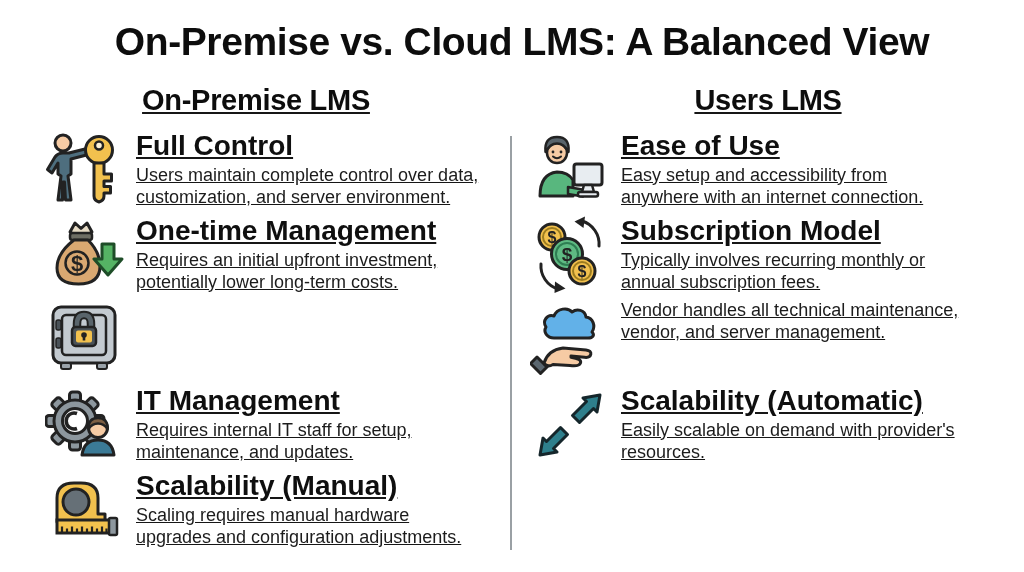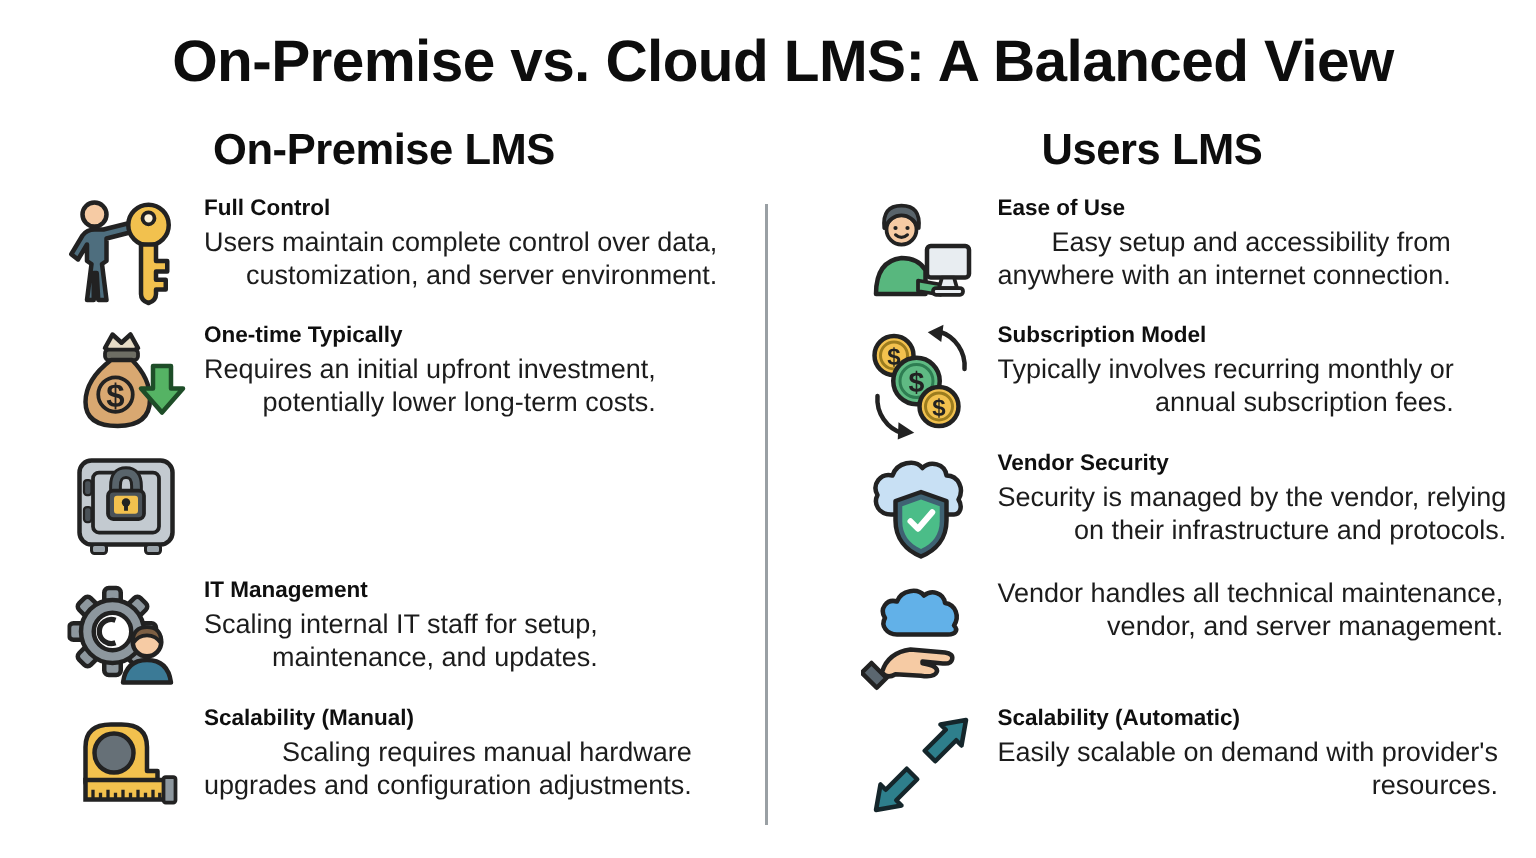--- a/index.html
+++ b/index.html
@@ -7,38 +7,38 @@
     width:1024px; height:572px; overflow:hidden;
     background:#ffffff; color:#161616;
     font-family:"Liberation Sans", sans-serif;
   }
   .title {
     margin:20px 0 14px; text-align:center;
     font-size:39px; font-weight:700; letter-spacing:-0.4px; line-height:1.12;
     color:#0d0d0d;
     padding-left:20px;
   }
-  .columns { position:relative; display:flex; }
+  .columns { position:relative; display:flex;text-decoration:underline; }
   .divider {
     position:absolute; left:510px; top:58px; width:2px; height:414px;
     background:#9aa0a4;
   }
   .col { width:512px; box-sizing:border-box; }
   .col-header {
     margin:6px 0 14px; text-align:center;
     font-size:29px; font-weight:700; letter-spacing:-0.3px; line-height:1.12;
     color:#0d0d0d;
   }
   .rows-left  { padding-left:45px; }
-  .rows-right { padding-left:46px;margin-left:16px; }
+  .rows-right { padding-left:18px; }
   .row { display:flex; align-items:flex-start; height:80px; margin-bottom:5px; }
   .icon { width:80px; height:80px; margin-right:11px; flex:none; }
   .icon svg { width:100%; height:100%; display:block; }
-  .item-title { font-size:15px; font-weight:700; line-height:1.1; margin:1px 0 3px; color:#0f0f0f; }
-  .item-desc  { font-size:18px; line-height:1.22; white-space:pre-line; color:#1c1c1c;text-align:right; }
+  .item-title { font-size:28px; font-weight:700; line-height:1.1; margin:1px 0 3px; color:#0f0f0f; }
+  .item-desc  { font-size:18px; line-height:1.22; white-space:pre-line; color:#1c1c1c; }
   text.dollar { font-family:"Liberation Sans", sans-serif; font-weight:700; }
 </style>
 </head>
 <body>
 
 <div class="page">
   <h1 class="title">On-Premise vs. Cloud LMS: A Balanced View</h1>
 
   <div class="columns">
     <div class="divider"></div>
@@ -69,21 +69,21 @@
             <svg viewBox="0 0 80 80">
               <path d="M25 17 L30 8 L36 13.5 L42 8 L47 17 Q41 21 36 21 Q31 21 25 17 Z" fill="#e7dcc6" stroke="#222" stroke-width="3" stroke-linejoin="round"></path>
               <rect x="25" y="18" width="22" height="7" rx="2.5" fill="#6e6e64" stroke="#222" stroke-width="2.5"></rect>
               <path d="M29 25 Q12 38 12 53 Q12 69 33.5 69 Q55 69 55 51 Q55 37 43 25 Z" fill="#d9a871" stroke="#222" stroke-width="3" stroke-linejoin="round"></path>
               <circle cx="32" cy="48" r="11.5" fill="none" stroke="#222" stroke-width="2.5"></circle>
               <text class="dollar" x="32" y="56" font-size="22" text-anchor="middle" fill="#222">$</text>
               <path d="M57 29 L69 29 L69 44 L77 44 L63 60 L49 44 L57 44 Z" fill="#55b364" stroke="#1e4d28" stroke-width="3" stroke-linejoin="round"></path>
             </svg>
           </span>
           <div class="text">
-            <div class="item-title">One-time Typically</div>
+            <div class="item-title">One-time Management</div>
             <div class="item-desc">Requires an initial upfront investment,
 potentially lower long-term costs.</div>
           </div>
         </div>
 
         <div class="row">
           <span class="icon">
             <svg viewBox="0 0 80 80">
               <rect x="8" y="7" width="62" height="56" rx="8" fill="#c3cad0" stroke="#222" stroke-width="3"></rect>
               <rect x="17" y="15" width="44" height="40" rx="4" fill="#c3cad0" stroke="#222" stroke-width="2.5"></rect>
@@ -119,21 +119,21 @@
                 <circle r="12.5" fill="#ffffff"></circle>
                 <path d="M2 -7.5 A8 8 0 1 0 2 7.5" fill="none" stroke-width="3.5"></path>
               </g>
               <path d="M37 70 Q39 55 53 55 Q67 55 69 70 Z" fill="#3b7a96" stroke="#222" stroke-width="3" stroke-linejoin="round"></path>
               <circle cx="53" cy="43" r="9.5" fill="#f6cba4" stroke="#222" stroke-width="3"></circle>
               <path d="M43.5 43 Q43.5 33 53 33 Q62.5 33 62.5 43 L62.5 44 Q59 38.5 53 38.5 Q47 38.5 43.5 44 Z" fill="#7d5f43" stroke="#222" stroke-width="2.5" stroke-linejoin="round"></path>
             </svg>
           </span>
           <div class="text">
             <div class="item-title">IT Management</div>
-            <div class="item-desc">Scaling internal IT staff for setup,
+            <div class="item-desc">Requires internal IT staff for setup,
 maintenance, and updates.</div>
           </div>
         </div>
 
         <div class="row">
           <span class="icon">
             <svg viewBox="0 0 80 80">
               <path d="M12 52 L12 28 Q12 13 29 13 L36 13 Q53 13 53 28 L53 44 L60 44 L60 52 Z" fill="#f2c14e" stroke="#222" stroke-width="3" stroke-linejoin="round"></path>
               <circle cx="31" cy="32" r="13" fill="#667077" stroke="#222" stroke-width="3"></circle>
               <rect x="12" y="50" width="54" height="13" fill="#f2c14e" stroke="#222" stroke-width="3"></rect>
@@ -195,35 +195,20 @@
               <text class="dollar" x="52" y="62" font-size="16" text-anchor="middle" fill="#222">$</text>
             </svg>
           </span>
           <div class="text">
             <div class="item-title">Subscription Model</div>
             <div class="item-desc">Typically involves recurring monthly or
 annual subscription fees.</div>
           </div>
         </div>
 
-        <div class="row">
-          <span class="icon">
-            <svg viewBox="0 0 80 80">
-              <path d="M62 43 H20 C12 43 8 36 11 30 C7 23 13 15 21 17 C24 8 36 6 41 12 C46 7 56 9 57 17 C65 17 69 26 65 33 C68 38 66 43 62 43 Z" fill="#c8e0f4" stroke="#222" stroke-width="3" stroke-linejoin="round"></path>
-              <path d="M40 28 L57 34 V47 C57 59 50 67 40 71 C30 67 23 59 23 47 V34 Z" fill="#3f6273" stroke="#222" stroke-width="3" stroke-linejoin="round"></path>
-              <path d="M40 33 L52.5 37.5 V47.5 C52.5 56 48 62.5 40 66 C32 62.5 27.5 56 27.5 47.5 V37.5 Z" fill="#4bbd88"></path>
-              <path d="M33 47.5 L38 52.5 L47.5 41.5" stroke="#ffffff" stroke-width="4" fill="none" stroke-linecap="round" stroke-linejoin="round"></path>
-            </svg>
-          </span>
-          <div class="text">
-            <div class="item-title">Vendor Security</div>
-            <div class="item-desc">Security is managed by the vendor, relying
-on their infrastructure and protocols.</div>
-          </div>
-        </div>
 
         <div class="row">
           <span class="icon">
             <svg viewBox="0 0 80 80">
               <path d="M58 38 H24 C17 38 13 32 16 27 C12 21 17 14 24 16 C27 8 38 7 42 12 C47 8 55 10 56 17 C63 18 66 26 62 32 C65 35 63 38 58 38 Z" fill="#62b1e8" stroke="#222" stroke-width="3" stroke-linejoin="round"></path>
               <polygon points="7,57 17,67 10.5,73.5 0.5,63.5" fill="#5b6770" stroke="#222" stroke-width="3" stroke-linejoin="round"></polygon>
               <path d="M14 63 Q18 50 33 48 L56 50 Q61.5 50.8 60.8 54.3 Q60 58 54.5 57.3 L41 56 L41 57.2 Q52 59 50.5 63 Q49 66.8 40 65.5 L23 64.5 Q17 68 14 63 Z" fill="#f6cba4" stroke="#222" stroke-width="3" stroke-linejoin="round"></path>
             </svg>
           </span>
           <div class="text">

